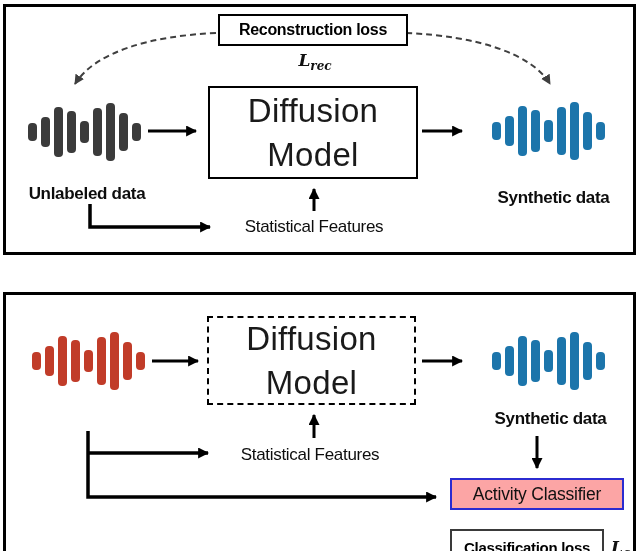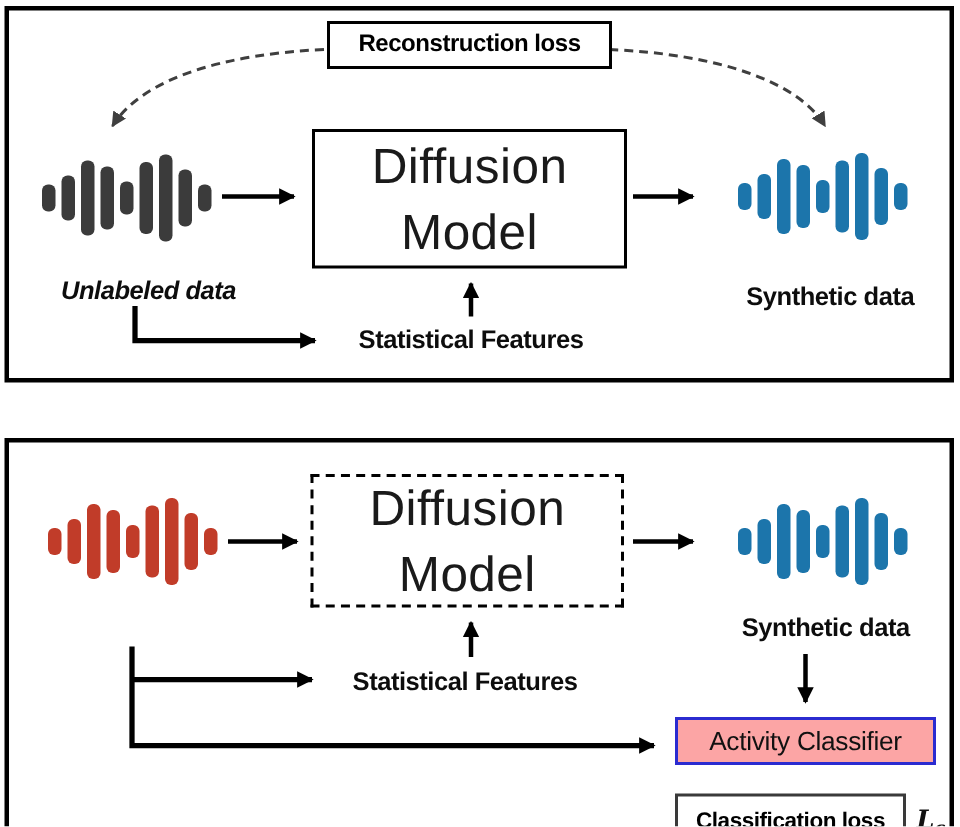--- a/index.html
+++ b/index.html
@@ -36,21 +36,21 @@
   #recon-box .lbl { font-size:16px; font-weight:700; letter-spacing:-0.3px; }
 
   .math { font-family:"DejaVu Serif", serif; font-style:italic; font-weight:700; color:#111; }
   .math .base { font-size:17px; }
   .math .sub { font-size:12px; vertical-align:-4px; }
 
   #diffusion-box-1 { left:208px; top:86px; width:206px; height:89px; }
   #diffusion-box-2 { left:207px; top:316px; width:205px; height:85px; border-style:dashed; background:transparent; }
 
   .stat-label {
-    position:absolute; font-size:17px; font-weight:700; letter-spacing:-0.3px;
+    position:absolute; font-size:17px; font-weight:400; letter-spacing:-0.3px;
     text-align:center; white-space:nowrap; color:#0d0d0d;
   }
 
   #classifier-box {
     left:450px; top:478px; width:170px; height:28px; border-width:2.5px;
     background:#fca5a5;
   }
   #classifier-box .lbl { font-size:17.5px; font-weight:400; color:#111; letter-spacing:-0.2px; }
 
   #activity-label {
@@ -99,33 +99,36 @@
     <path d="M88,431 V497 H436" fill="none" stroke="#000" stroke-width="3.5" marker-end="url(#ah)"></path>
     <path d="M88,453 H208" fill="none" stroke="#000" stroke-width="3.5" marker-end="url(#ah)"></path>
     <path d="M314,438 V415" fill="none" stroke="#000" stroke-width="3" marker-end="url(#ah)"></path>
     <path d="M537,436 V468" fill="none" stroke="#000" stroke-width="3" marker-end="url(#ah)"></path>
   </svg>
 
   <div class="box-solid" id="recon-box">
     <span class="lbl">Reconstruction loss</span>
   </div>
 
+  <div class="abs math" id="lrec-symbol">
+    <span class="base">L</span><span class="sub">rec</span>
+  </div>
 
   <div class="wave" style="left:28px; top:102px;">
       <div class="wbar" style="height: 18px; background: rgb(59, 59, 59);"></div>
       <div class="wbar" style="height: 30px; background: rgb(59, 59, 59);"></div>
       <div class="wbar" style="height: 50px; background: rgb(59, 59, 59);"></div>
       <div class="wbar" style="height: 42px; background: rgb(59, 59, 59);"></div>
       <div class="wbar" style="height: 22px; background: rgb(59, 59, 59);"></div>
       <div class="wbar" style="height: 48px; background: rgb(59, 59, 59);"></div>
       <div class="wbar" style="height: 58px; background: rgb(59, 59, 59);"></div>
       <div class="wbar" style="height: 38px; background: rgb(59, 59, 59);"></div>
       <div class="wbar" style="height: 18px; background: rgb(59, 59, 59);"></div>
     </div>
-  <div class="wave-label" style="left:29px; top:184px; width:140px;font-style:italic;">Unlabeled data</div>
+  <div class="wave-label" style="left:17px; top:184px; width:140px;">Unlabeled data</div>
 
   <div class="box-solid" id="diffusion-box-1">
     <div class="diffusion-text">
       <div>Diffusion</div>
       <div>Model</div>
     </div>
   </div>
 
   <div class="wave" style="left:492px; top:101px;">
       <div class="wbar" style="height: 18px; background: rgb(28, 117, 171);"></div>

